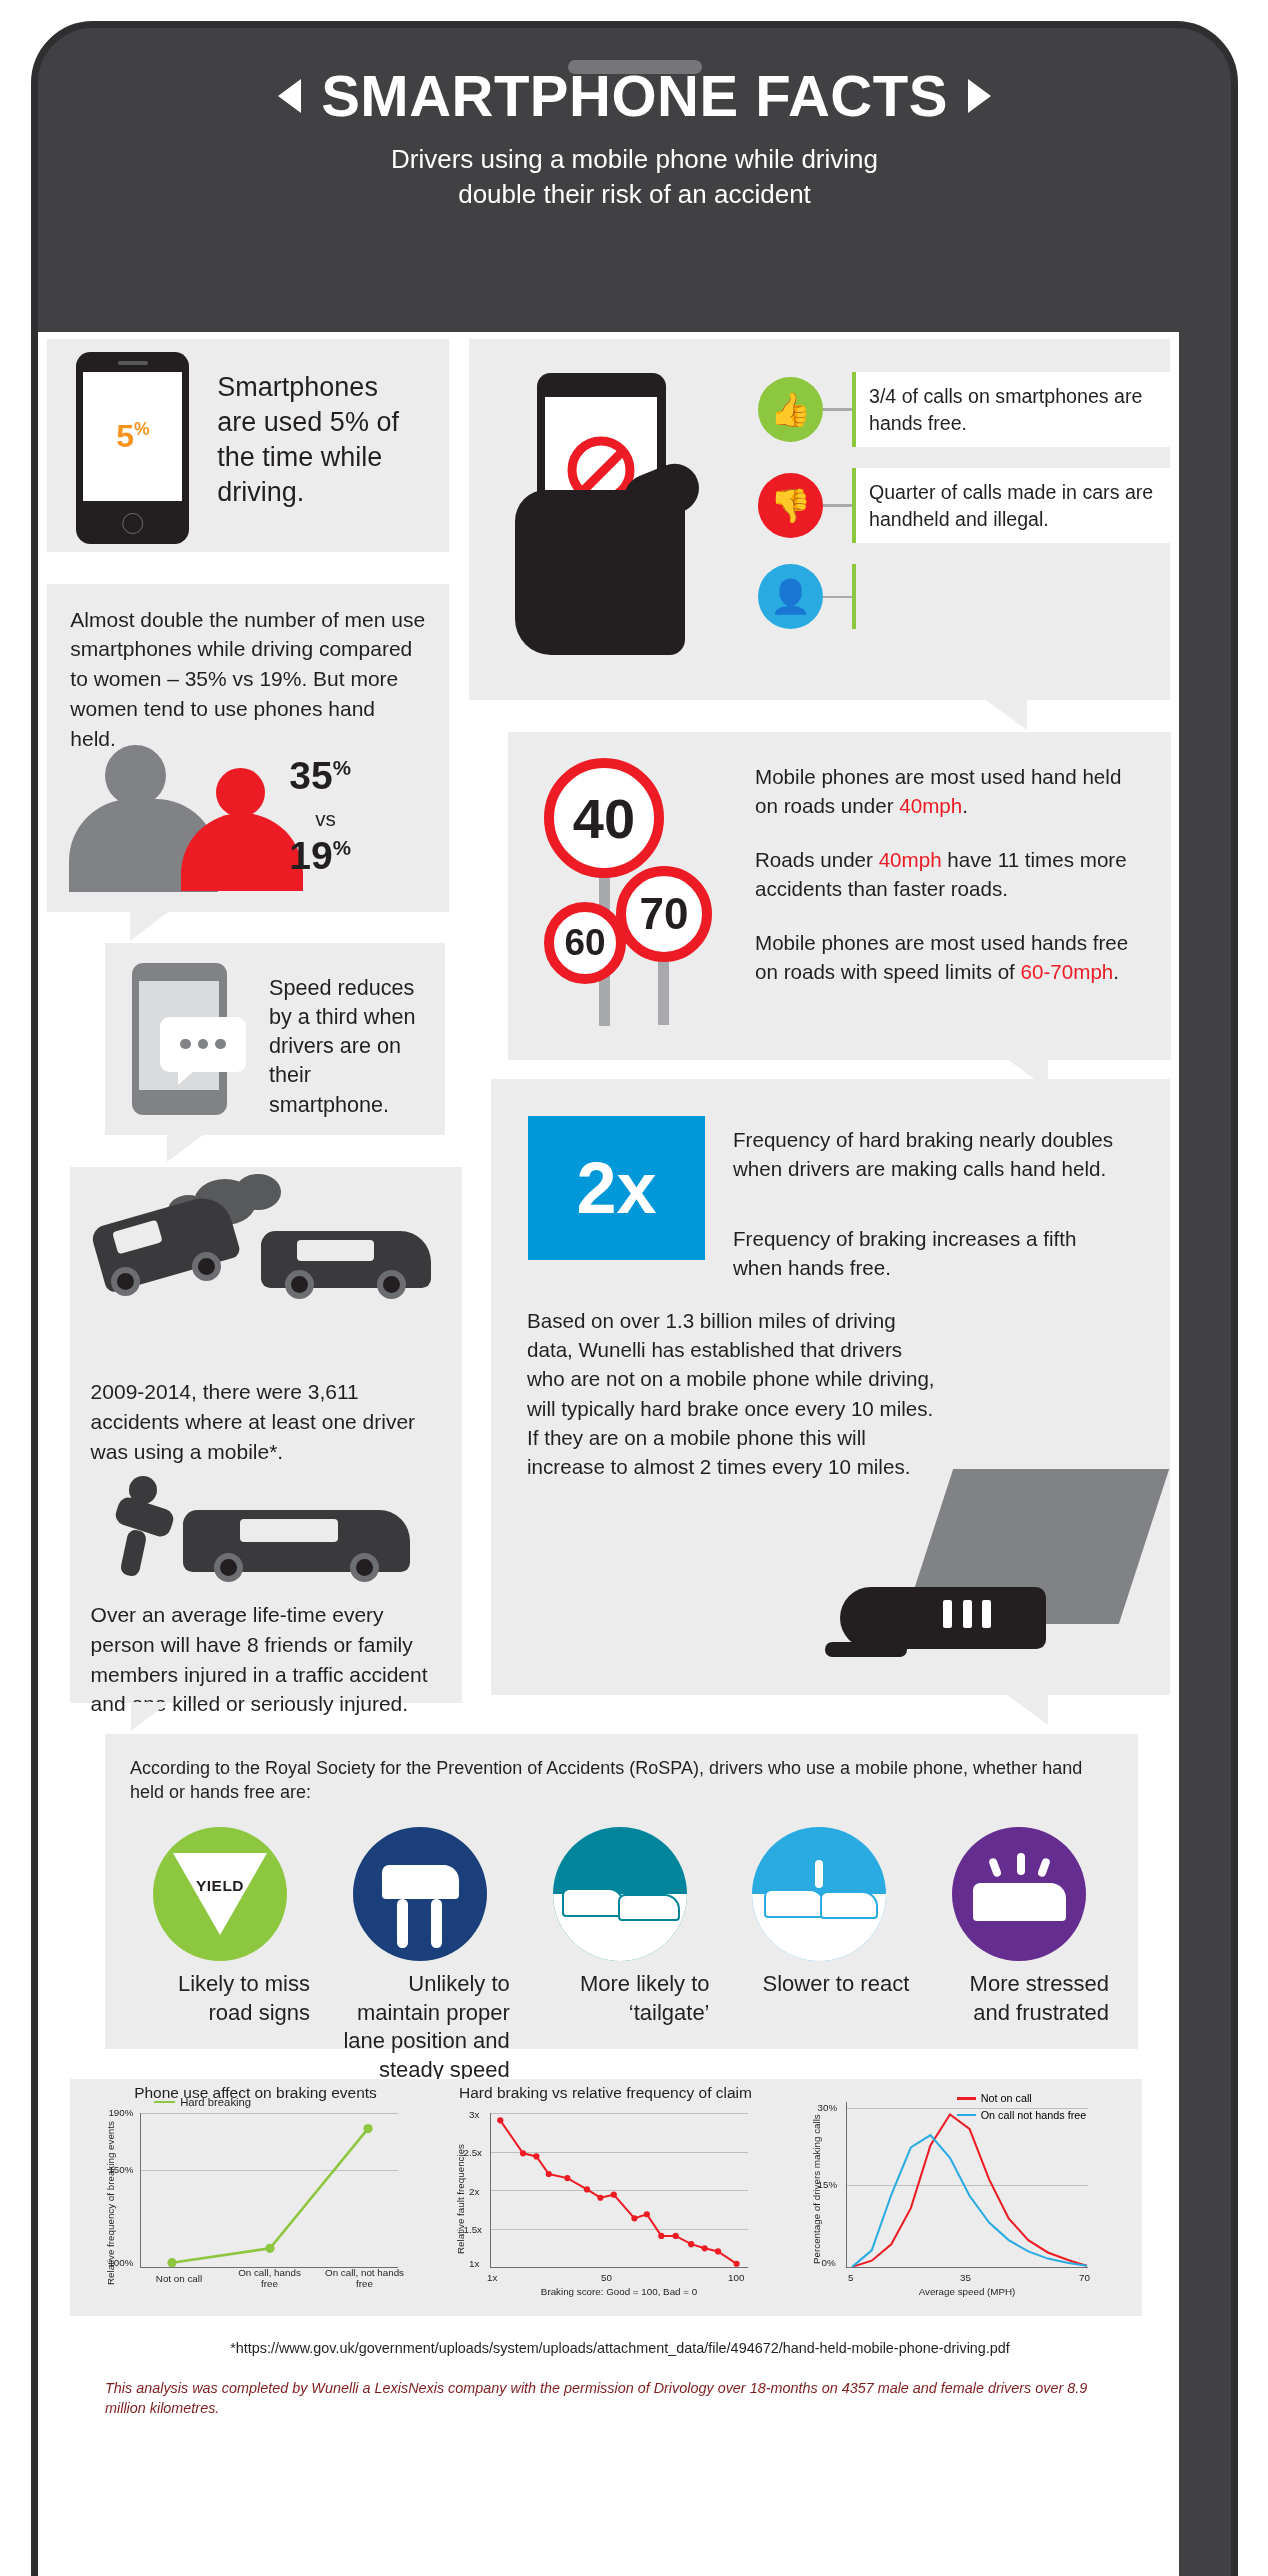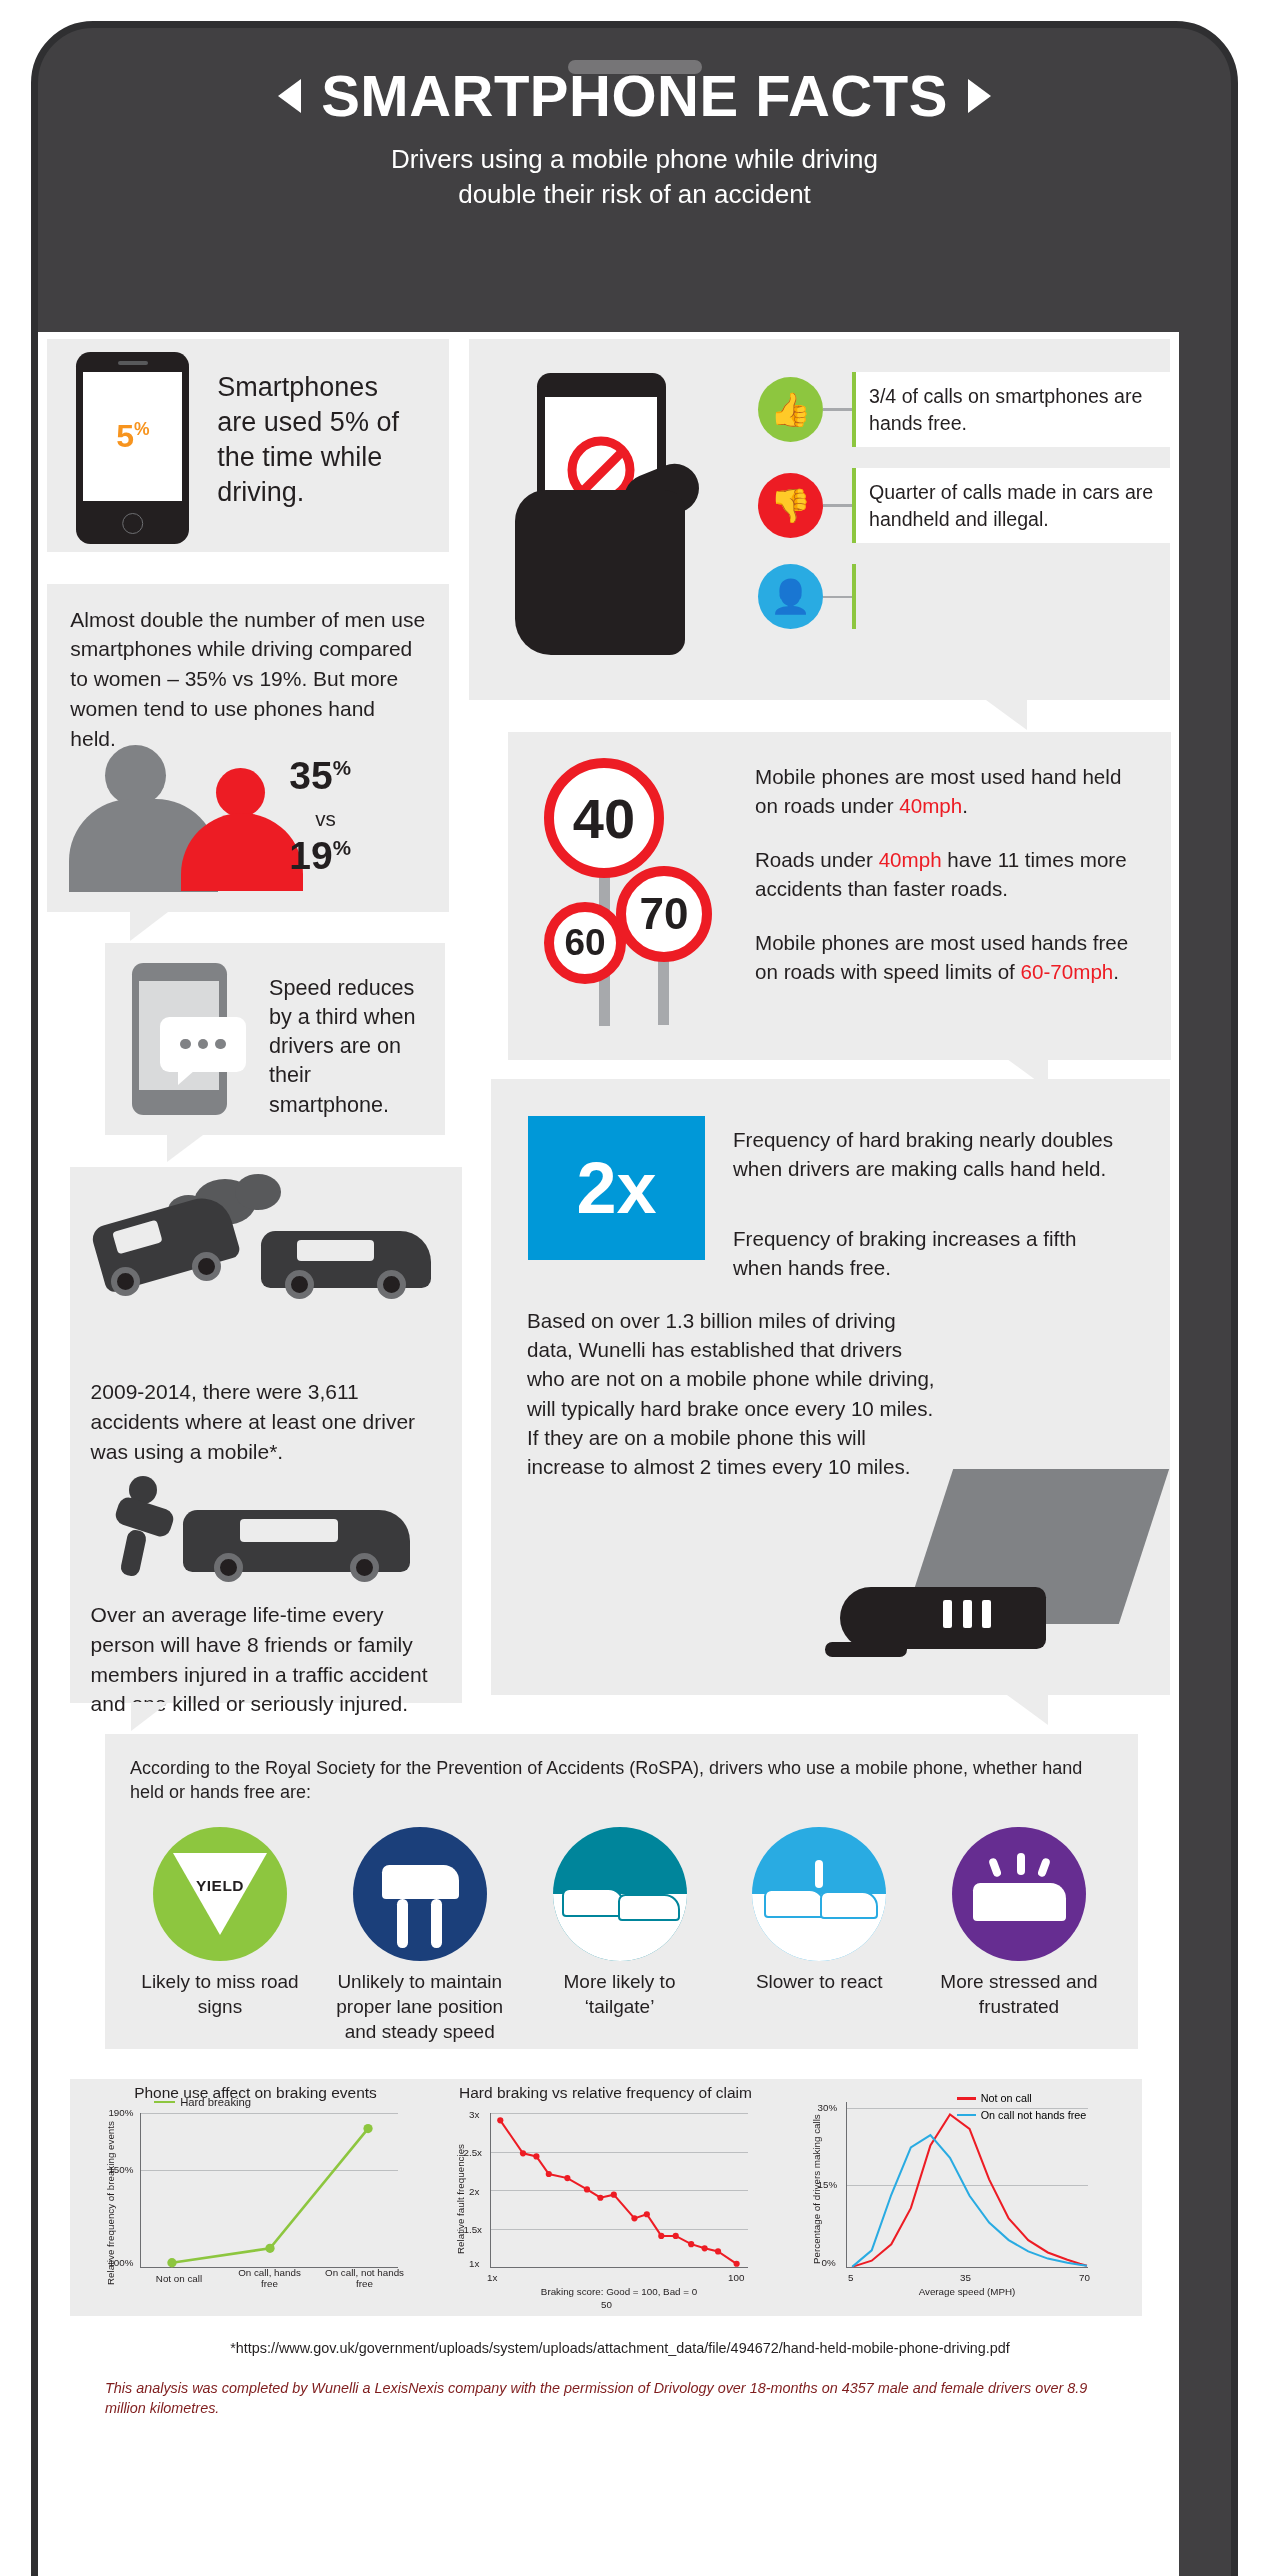--- a/index.html
+++ b/index.html
@@ -326,21 +326,21 @@
   }
   .rc1 { background: #8dc63f; }
   .rc2 { background: #1b3f7a; }
   .rc3 { background: #00859b; }
   .rc4 { background: #29abe2; }
   .rc5 { background: #662d91; }
   .rospa-half {
     position: absolute; left: 0; bottom: 0; width: 100%; height: 50%; background: #ffffff;
   }
   .rospa-label {
-    font-size: 19px; line-height: 1.3;
+    font-size: 22px; line-height: 1.3; text-align: right;
   }
   .yield-tri {
     position: absolute; left: 50%; top: 50%; transform: translate(-50%,-50%);
     width: 0; height: 0;
     border-left: 47px solid transparent;
     border-right: 47px solid transparent;
     border-top: 82px solid #ffffff;
   }
   .yield-txt {
     position: absolute; left: 50%; top: 44%; transform: translate(-50%,-50%);
@@ -652,21 +652,21 @@
             <circle cx="476" cy="292" r="6"></circle>
           </g>
         </svg>
       </div>
       <div class="tick" style="left:23px; top:25px;">3x</div>
       <div class="tick" style="left:17.5px; top:63px;">2.5x</div>
       <div class="tick" style="left:23px; top:102px;">2x</div>
       <div class="tick" style="left:17.5px; top:140px;">1.5x</div>
       <div class="tick" style="left:23px; top:174px;">1x</div>
       <div class="tick" style="left:41px; top:188px;">1x</div>
-      <div class="tick" style="left:155px; top:188px;margin-top:27px;">50</div>
+      <div class="tick" style="left:155px; top:188px;">50</div>
       <div class="tick" style="left:282px; top:188px;">100</div>
       <div class="tick" style="left:44px; top:202px; width:258px; text-align:center;">Braking score: Good = 100, Bad = 0</div>
     </div>
 
     <div class="chart-block" style="left:732px; width:319px; height:216px;">
       <div class="axis-label-y" style="left:9.3px; top:180px;">Percentage of drivers making calls</div>
       <div class="plot" style="left:44px; top:17.5px; width:242px; height:166px;">
         <div class="gridline" style="top:6.2px;"></div>
         <div class="gridline" style="top:83px;"></div>
         <svg width="242" height="166" style="position:absolute;left:0;top:0;" viewBox="0 0 470 322">

